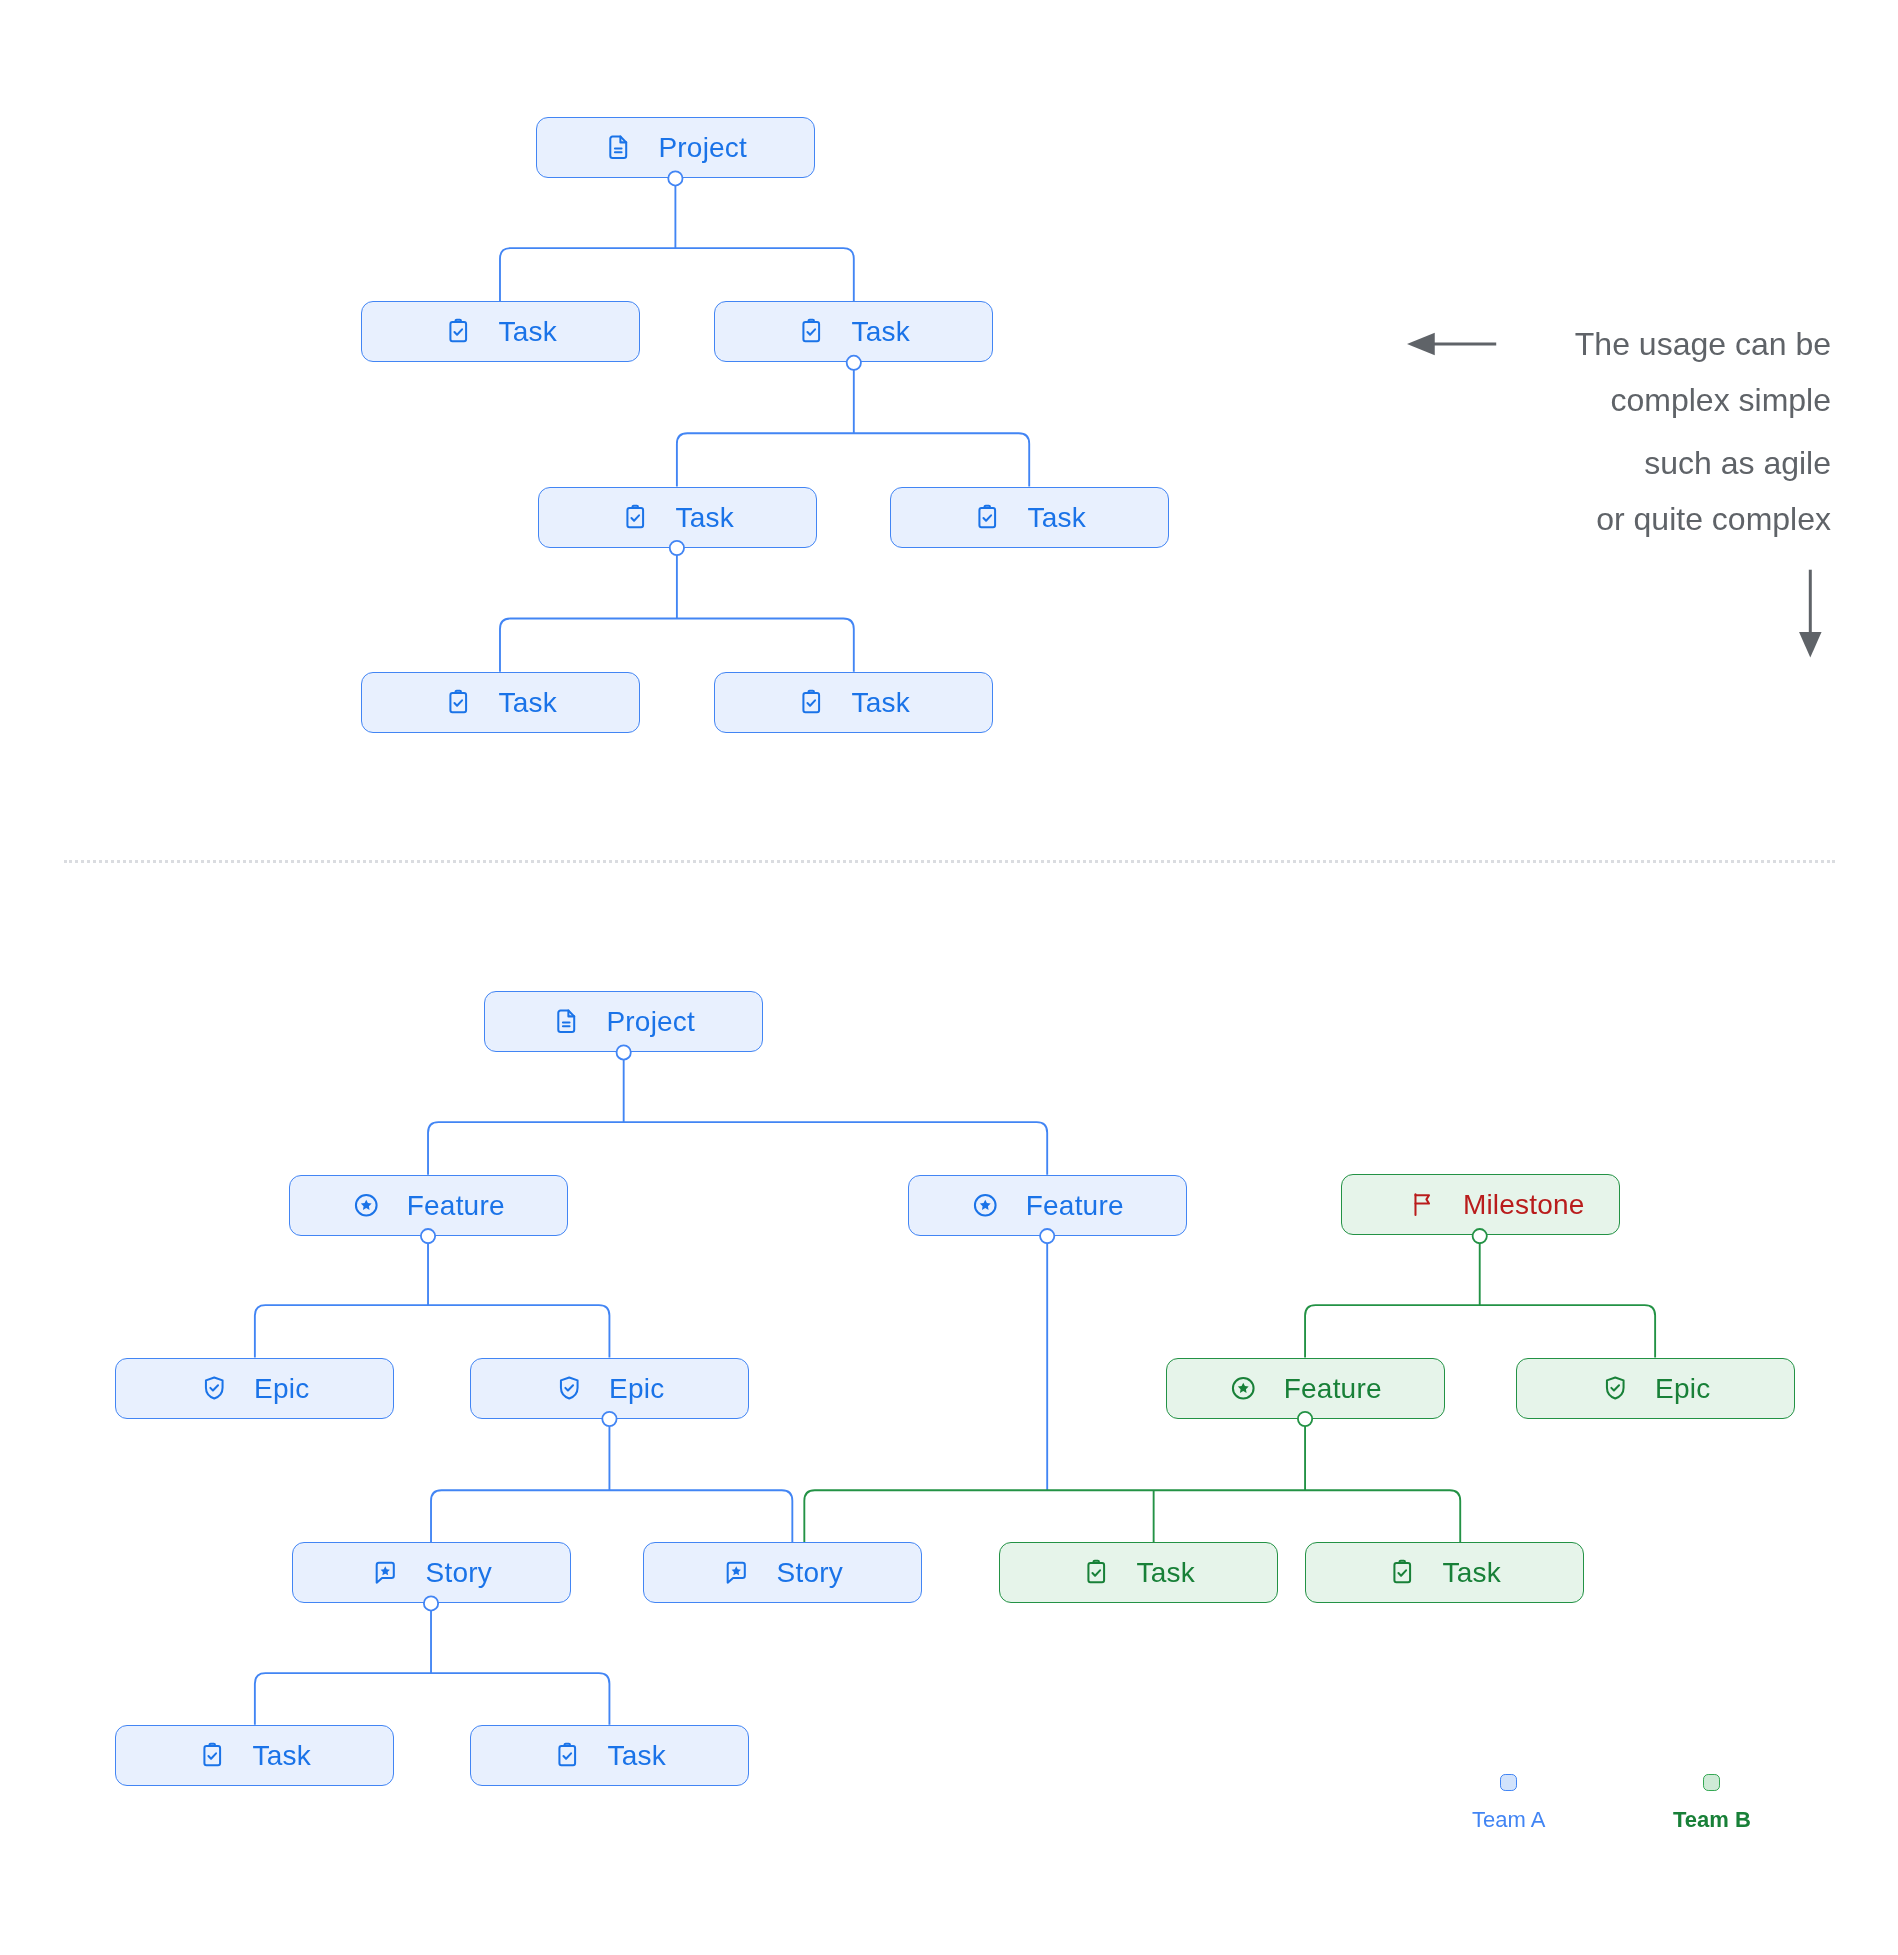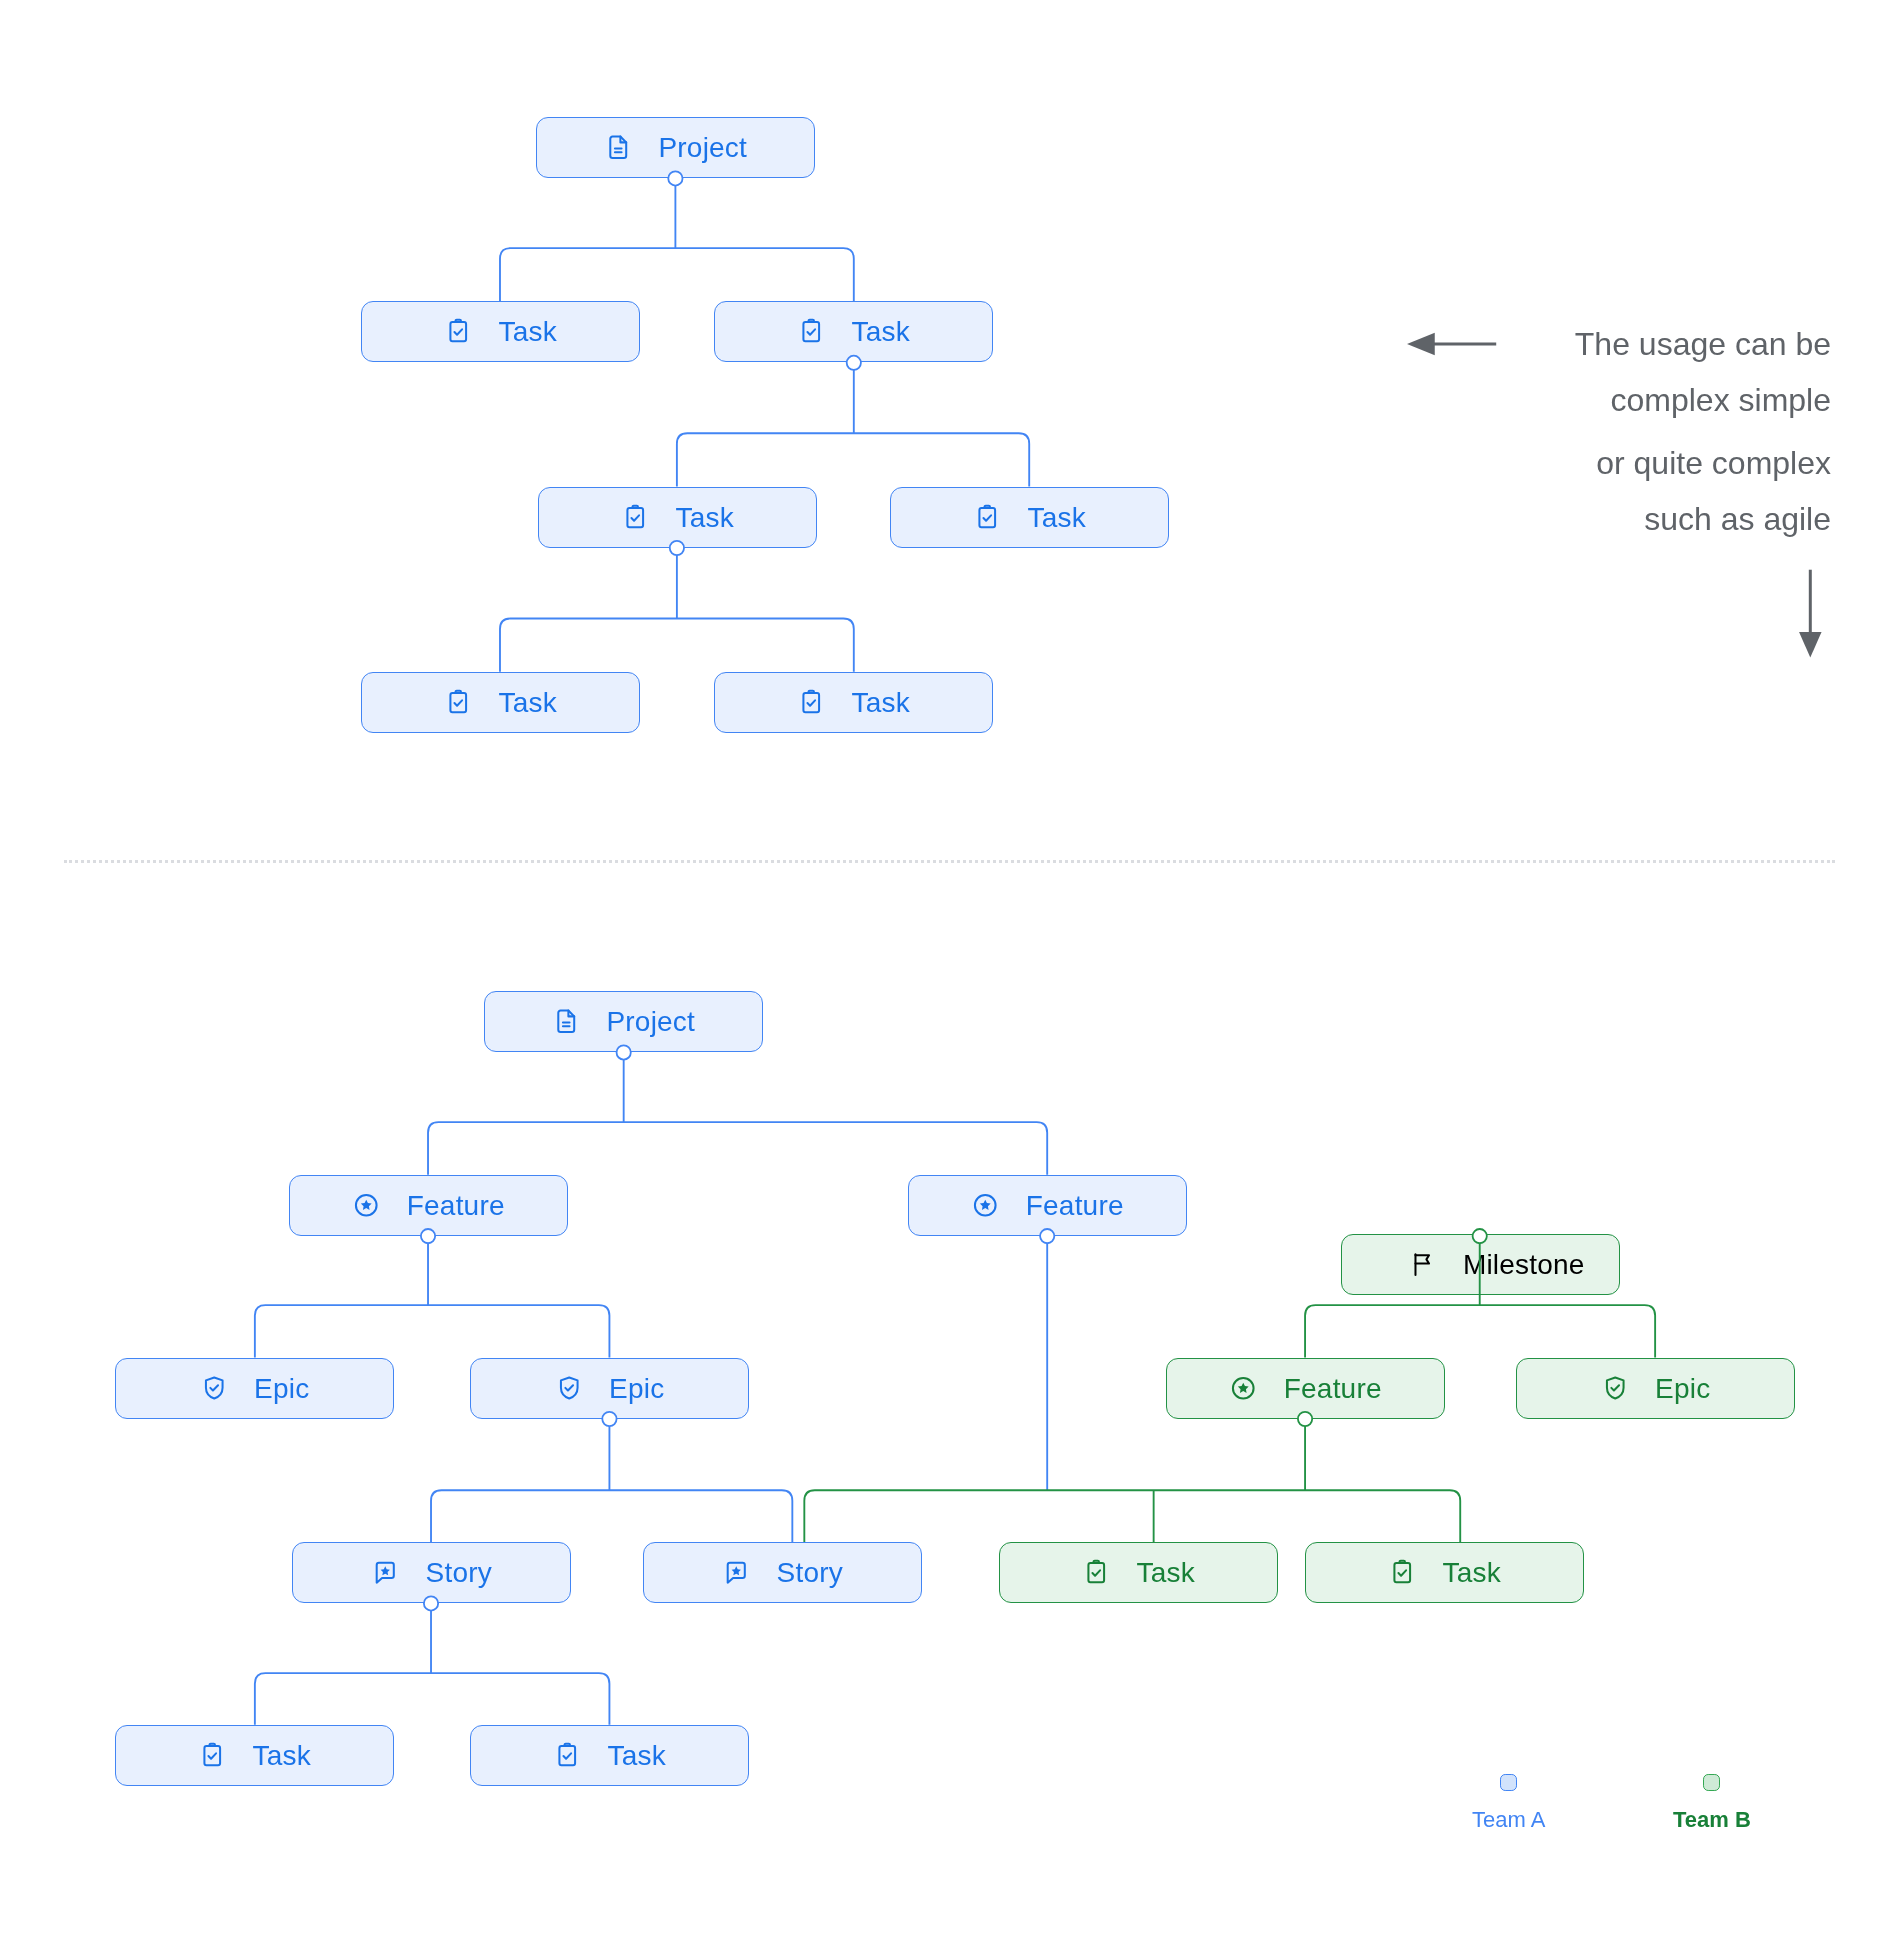--- a/index.html
+++ b/index.html
@@ -126,21 +126,21 @@
       </div>
       <div class="node" style="left: 908px; top: 1175px; background: rgb(232, 240, 254); border-color: rgb(66, 133, 244); color: rgb(26, 115, 232);">
         <span class="icon">
           <svg width="28.5" height="28.5" viewBox="0 0 24 24">
             <circle cx="12" cy="12" r="8.7"></circle>
             <path class="f" d="M12 7.3l1.4 2.85 3.15.45-2.3 2.2.55 3.1L12 14.4l-2.8 1.5.55-3.1-2.3-2.2 3.15-.45Z"></path>
           </svg>
         </span>
         <span class="label">Feature</span>
       </div>
-      <div class="node" style="left: 1341px; top: 1234px; background: rgb(230, 244, 234); border-color: rgb(35, 146, 69); color: #000000; padding-left: 32px;">
+      <div class="node" style="left: 1341px; top: 1174px; background: rgb(230, 244, 234); border-color: rgb(35, 146, 69); color: #b91c1c; padding-left: 32px;">
         <span class="icon">
           <svg width="28.5" height="28.5" viewBox="0 0 24 24">
             <path d="M6.3 21V3.6"></path>
             <path d="M6.3 4.4h11.4l-2.2 3.5 2.2 3.5H6.3"></path>
           </svg>
         </span>
         <span class="label">Milestone</span>
       </div>
       <div class="node" style="left: 115px; top: 1358px; background: rgb(232, 240, 254); border-color: rgb(66, 133, 244); color: rgb(26, 115, 232);">
         <span class="icon">
@@ -239,22 +239,22 @@
     </div>
 
   <div id="divider" style="border-top-color: rgb(218, 220, 224);"></div>
 
   <div id="annotation" style="color: rgb(95, 99, 104);">
     <p>
       <span style="display:block">The usage can be</span>
       <span style="display:block">complex simple</span>
     </p>
     <p>
+      <span style="display:block">such as agile</span>
       <span style="display:block">or quite complex</span>
-      <span style="display:block">such as agile</span>
     </p>
   </div>
 
   <div class="legend-item" id="legend-item-a" style="color: rgb(66, 133, 244);">
     <span class="swatch" style="background: rgb(210, 227, 252); border-color: rgb(66, 133, 244);"></span>
     <span>Team A</span>
   </div>
   <div class="legend-item" id="legend-item-b" style="color: rgb(24, 128, 56); font-weight: bold;">
     <span class="swatch" style="background: rgb(206, 234, 214); border-color: rgb(52, 168, 83);"></span>
     <span>Team B</span>

